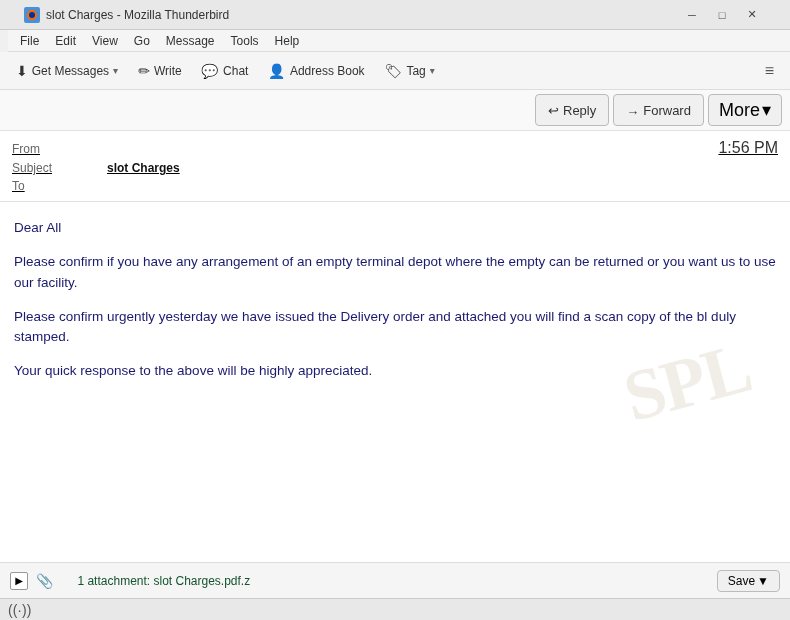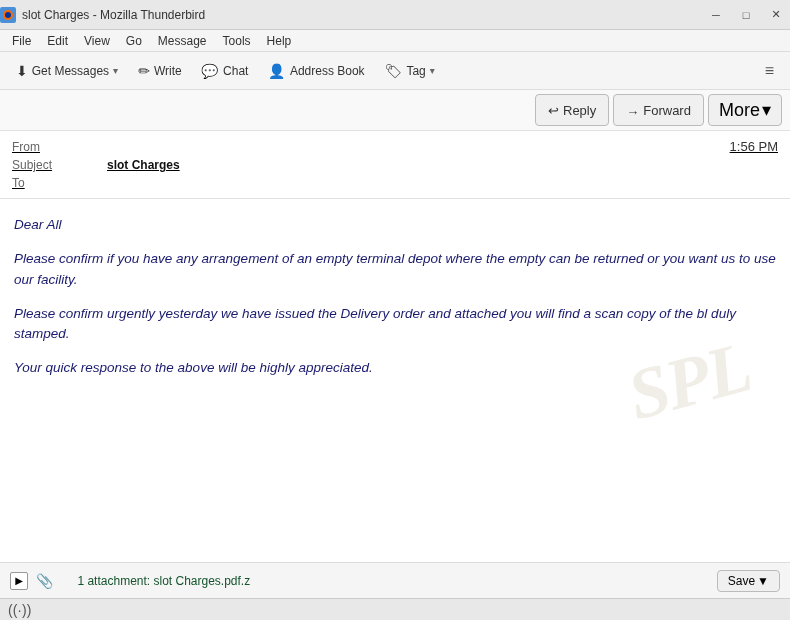--- a/index.html
+++ b/index.html
@@ -4,21 +4,21 @@
   <style>
     * { box-sizing: border-box; margin: 0; padding: 0; }
     body { font-family: -apple-system, BlinkMacSystemFont, 'Segoe UI', Arial, sans-serif; font-size: 13px; background: #f0f0f0; width: 790px; height: 620px; overflow: hidden; }
 
     
     .title-bar {
       background: #e8e8e8;
       height: 30px;
       display: flex;
       align-items: center;
-      padding: 0 0;
+      padding: 0 24px;
       border-bottom: 1px solid #ccc;
       user-select: none;
     }
     .title-bar-icon {
       width: 16px; height: 16px;
       background: #4a90d9;
       border-radius: 2px;
       margin-right: 6px;
       display: flex; align-items: center; justify-content: center;
     }
@@ -35,20 +35,21 @@
     }
 
     
     .menu-bar {
       background: #f5f5f5;
       height: 22px;
       display: flex;
       align-items: center;
       padding: 0 4px;
       border-bottom: 1px solid #ddd;
+      margin-left: 8px;
     }
     .menu-item {
       padding: 2px 8px;
       font-size: 12px;
       color: #333;
       cursor: pointer;
       border-radius: 3px;
     }
 
     
@@ -126,34 +127,33 @@
       align-items: baseline;
       padding: 2px 0;
       font-size: 12px;
     }
     .header-label {
       color: #666;
       width: 55px;
       flex-shrink: 0;
     }
     .header-value { color: #333; flex: 1; margin-left: 40px; }
-    .header-time { color: #333; font-size: 13px; }
+    .header-time { color: #333; font-size: 16px; }
     .subject-value { font-weight: bold; color: #111; }
 
     
     .email-body {
       background: white;
       padding: 16px 14px;
       flex: 1;
       overflow-y: auto;
       position: relative;
       color: #1a1a6e;
       font-size: 13.5px;
       line-height: 1.5;
-      font-style: italic;
     }
     .email-body p { margin-bottom: 14px; }
     .email-signature { margin-top: 8px; }
     .company-name { color: #e6820a; font-weight: bold; font-size: 14px; }
     .sig-bold { font-weight: bold; }
 
     
     .watermark {
       position: absolute;
       right: 40px;

